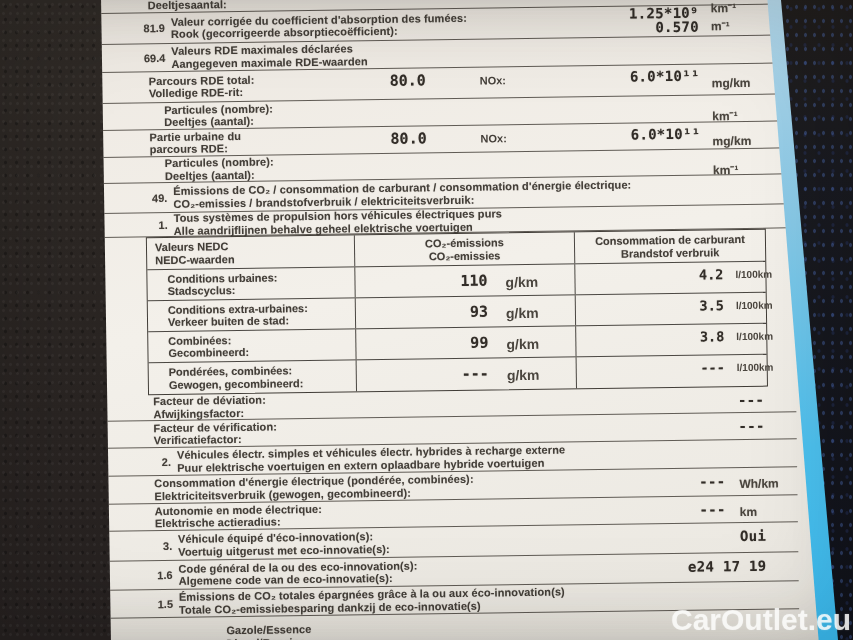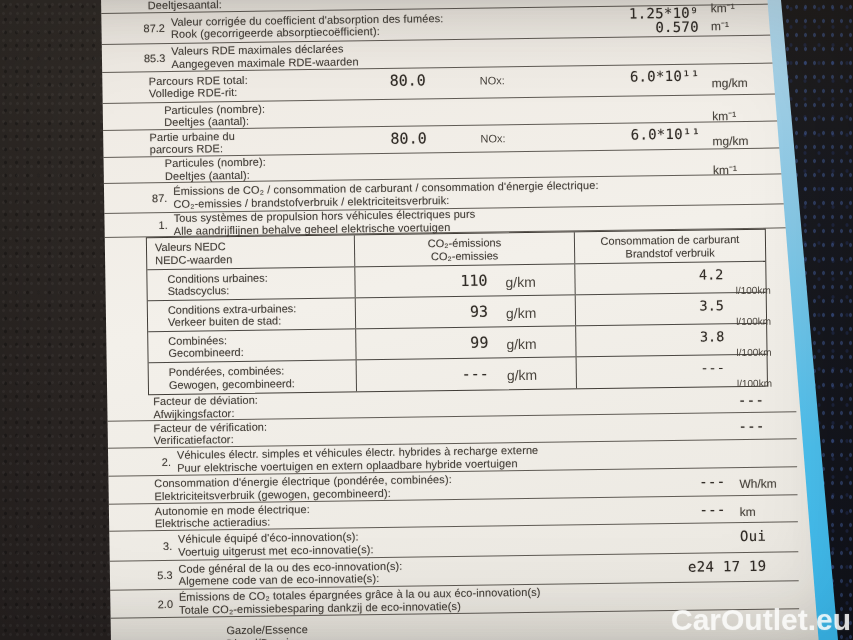--- a/index.html
+++ b/index.html
@@ -29,20 +29,21 @@
     position:absolute;inset:0;
     clip-path:polygon(765px 0,781px 0,838px 640px,817px 640px);
     background:linear-gradient(180deg,#b3d6e8 0%,#86c8e6 35%,#4cc0ee 70%,#3abbf0 100%);
   }
   
   .paper{
     position:absolute;inset:0;
     clip-path:polygon(101px -5px,767px -5px,819px 645px,111px 645px);
     background:linear-gradient(168deg,#eee9e2 0%,#f3f0ea 45%,#eae7e0 100%);
     box-shadow:inset 0 0 60px rgba(120,108,92,0.22), inset -20px 0 26px -16px rgba(110,150,175,0.30);
+    font-weight:bold;
   }
   .sheet{
     position:absolute;left:103px;top:-19px;width:700px;
     transform:rotate(-0.8deg);transform-origin:50% 50%;
     color:#433e38;
   }
   .row{position:relative;border-bottom:1px solid rgba(55,50,44,0.78);width:692px;box-sizing:border-box;
        display:flex;flex-direction:column;justify-content:center;}
   .row.first{justify-content:flex-end;padding-bottom:1px;}
   .lbl{font-size:11px;line-height:12.5px;letter-spacing:0.1px;text-shadow:0 0 1px rgba(68,62,54,0.35);}
@@ -65,21 +66,21 @@
   .trow:last-child{border-bottom:none;}
   .tc{box-sizing:border-box;font-size:11px;line-height:12.5px;display:flex;flex-direction:column;justify-content:center;
       text-shadow:0 0 1px rgba(68,62,54,0.35);}
   .tc1{width:208px;border-right:1px solid rgba(45,41,36,0.85);padding-left:20px;}
   .thead .tc1{padding-left:8px;}
   .tc2{width:220px;border-right:1px solid rgba(45,41,36,0.85);text-align:center;}
   .tc3{width:190px;text-align:center;}
   .tco2{position:absolute;left:216px;width:124px;text-align:right;top:6px;font-size:15px;}
   .tco2u{position:absolute;left:358px;top:9px;font-size:14px;color:#4a453e;}
   .tfuel{position:absolute;left:456px;width:120px;text-align:right;top:4px;font-size:13.5px;}
-  .tfuelu{position:absolute;left:588px;top:7px;font-size:10px;color:#4a453e;margin-top:16px;}
+  .tfuelu{position:absolute;left:588px;top:7px;font-size:10px;color:#4a453e;}
   .watermark{
     position:absolute;right:2px;bottom:3px;font-size:30px;font-weight:700;letter-spacing:0px;
     color:rgba(252,252,251,0.82);font-family:"Liberation Sans",sans-serif;
     text-shadow:0 0 2px rgba(255,255,255,0.25);
     margin-left:36px;
   }
   .vignette{position:absolute;inset:0;pointer-events:none;box-shadow:inset 0 0 110px rgba(0,0,0,0.16);}
 </style>
 </head>
 <body>
@@ -90,30 +91,30 @@
   <div class="paper">
     <div class="sheet" id="sheet">
         <div class="row sec-top first" style="height: 28px;">
           <div class="lbl ml-plain">
             <div>Deeltjesaantal:</div>
           </div>
           <span class="val mono">1.25*10⁹</span>
           <span class="unit">km⁻¹</span>
         </div>
         <div class="row sec-top" style="height: 31px;">
-          <span class="num">87.2</span>
+          <span class="num">81.9</span>
           <div class="lbl ml-label">
             <div>Valeur corrigée du coefficient d'absorption des fumées:</div>
             <div>Rook (gecorrigeerde absorptiecoëfficient):</div>
           </div>
           <span class="val mono low">0.570</span>
           <span class="unit">m⁻¹</span>
         </div>
         <div class="row sec-top" style="height: 28px;">
-          <span class="num">85.3</span>
+          <span class="num">69.4</span>
           <div class="lbl ml-label">
             <div>Valeurs RDE maximales déclarées</div>
             <div>Aangegeven maximale RDE-waarden</div>
           </div>
         </div>
         <div class="row sec-top" style="height: 31px;">
           <div class="lbl ml-plain">
             <div>Parcours RDE total:</div>
             <div>Volledige RDE-rit:</div>
           </div>
@@ -140,21 +141,21 @@
           <span class="unit">mg/km</span>
         </div>
         <div class="row sec-top" style="height: 26px;">
           <div class="lbl ml-indent">
             <div>Particules (nombre):</div>
             <div>Deeltjes (aantal):</div>
           </div>
           <span class="unit">km⁻¹</span>
         </div>
         <div class="row sec-top" style="height: 30px;">
-          <span class="num">87.</span>
+          <span class="num">49.</span>
           <div class="lbl ml-label">
             <div>Émissions de CO₂ / consommation de carburant / consommation d'énergie électrique:</div>
             <div>CO₂-emissies / brandstofverbruik / elektriciteitsverbruik:</div>
           </div>
         </div>
         <div class="row sec-top" style="height: 24px;">
           <span class="num">1.</span>
           <div class="lbl ml-label">
             <div>Tous systèmes de propulsion hors véhicules électriques purs</div>
             <div>Alle aandrijflijnen behalve geheel elektrische voertuigen</div>
@@ -263,29 +264,29 @@
         </div>
         <div class="row sec-bot" style="height: 30px;">
           <span class="num">3.</span>
           <div class="lbl ml-label">
             <div>Véhicule équipé d'éco-innovation(s):</div>
             <div>Voertuig uitgerust met eco-innovatie(s):</div>
           </div>
           <span class="val mono nounit">Oui</span>
         </div>
         <div class="row sec-bot" style="height: 29px;">
-          <span class="num">5.3</span>
+          <span class="num">1.6</span>
           <div class="lbl ml-label">
             <div>Code général de la ou des eco-innovation(s):</div>
             <div>Algemene code van de eco-innovatie(s):</div>
           </div>
           <span class="val mono nounit">e24 17 19</span>
         </div>
         <div class="row sec-bot" style="height: 28px;">
-          <span class="num">2.0</span>
+          <span class="num">1.5</span>
           <div class="lbl ml-label">
             <div>Émissions de CO₂ totales épargnées grâce à la ou aux éco-innovation(s)</div>
             <div>Totale CO₂-emissiebesparing dankzij de eco-innovatie(s)</div>
           </div>
         </div>
         <div class="row sec-bot" style="height: 40px;">
           <div class="lbl ml-deep">
             <div>Gazole/Essence</div>
             <div>Diesel/Benzine</div>
           </div>

